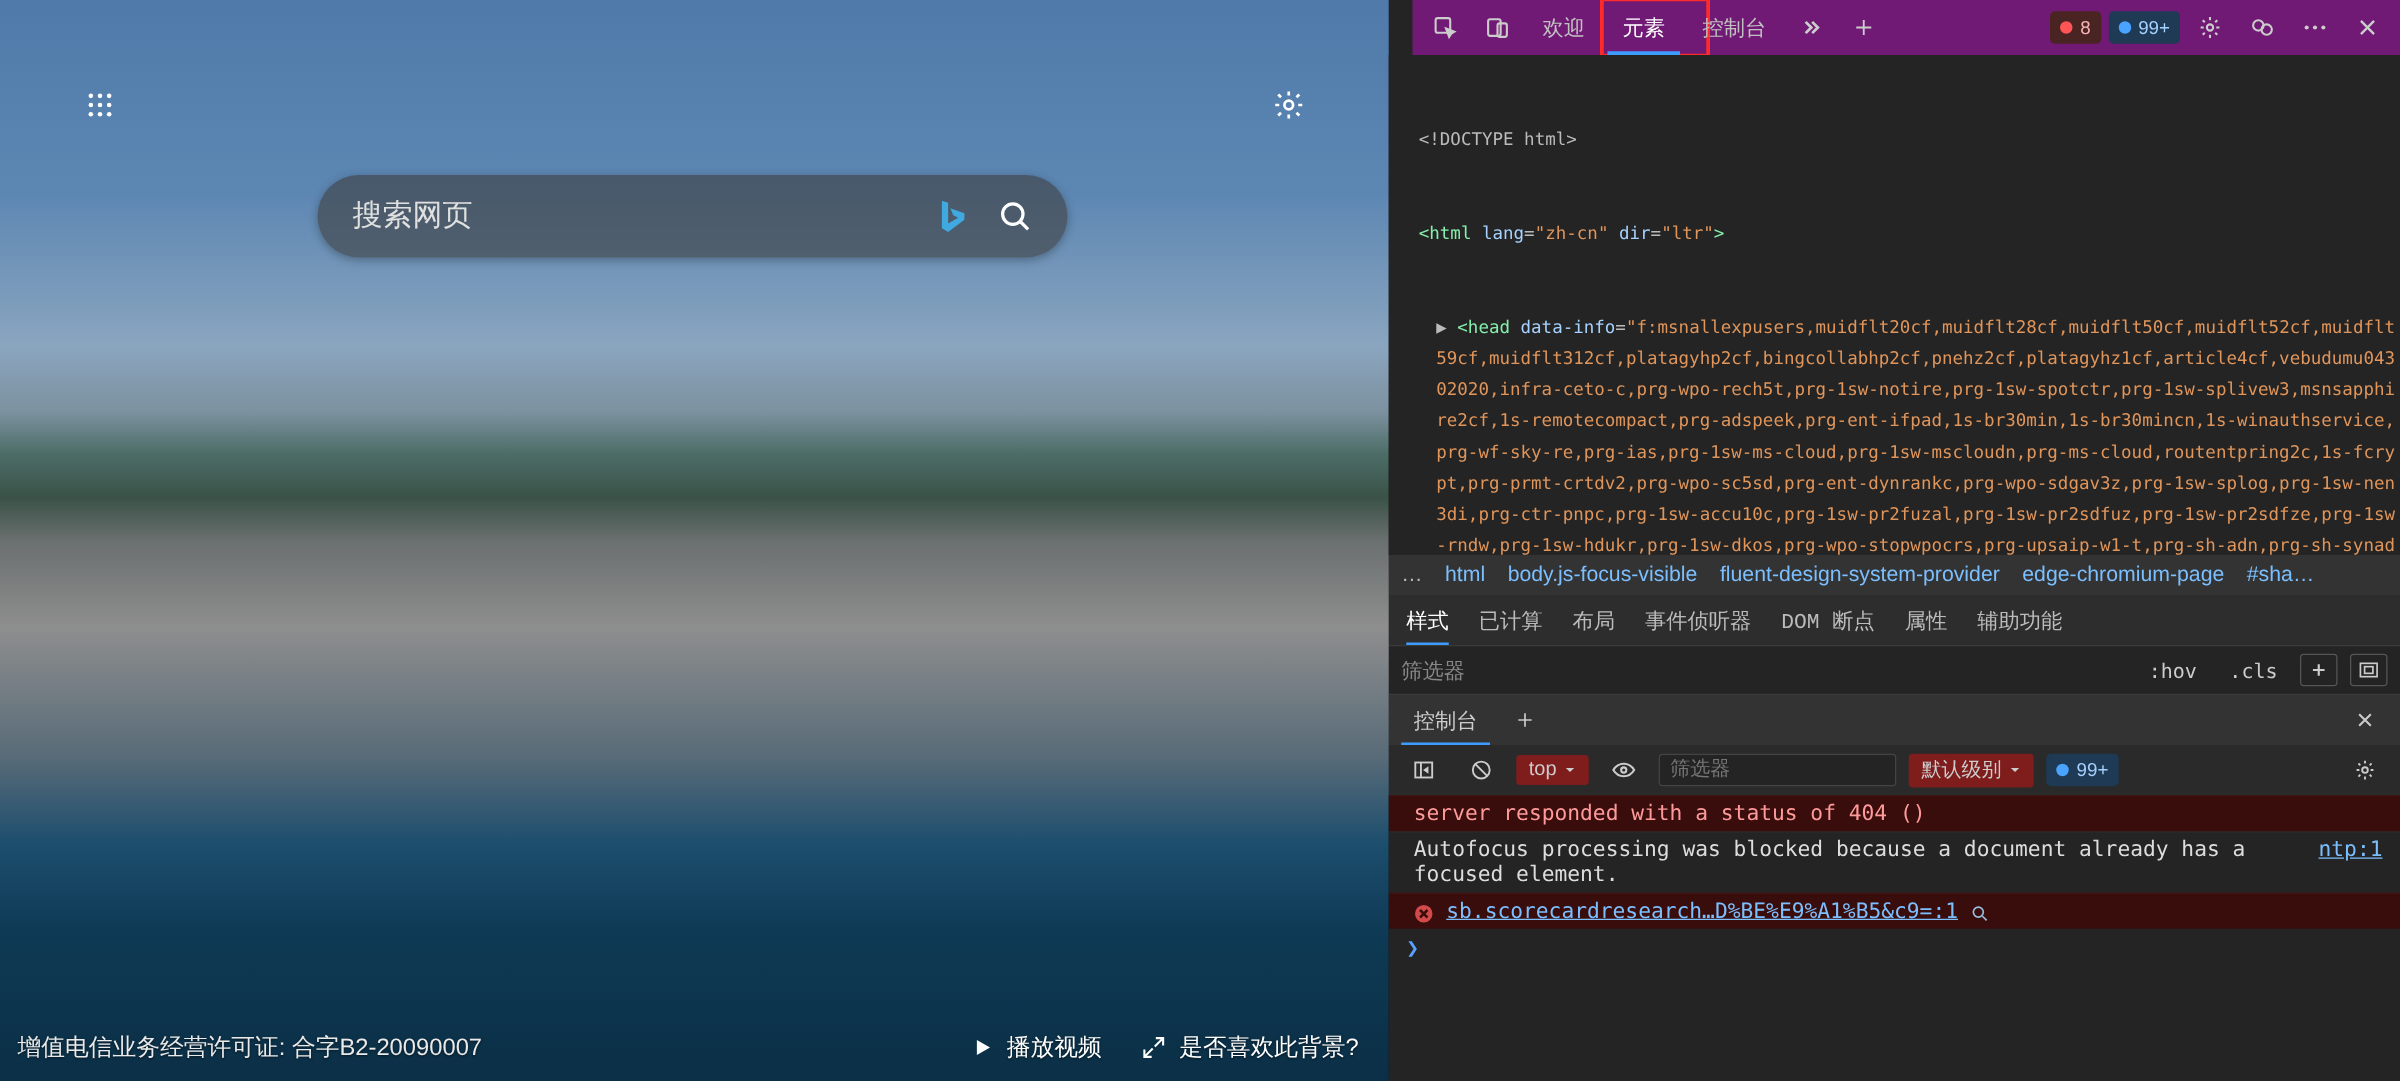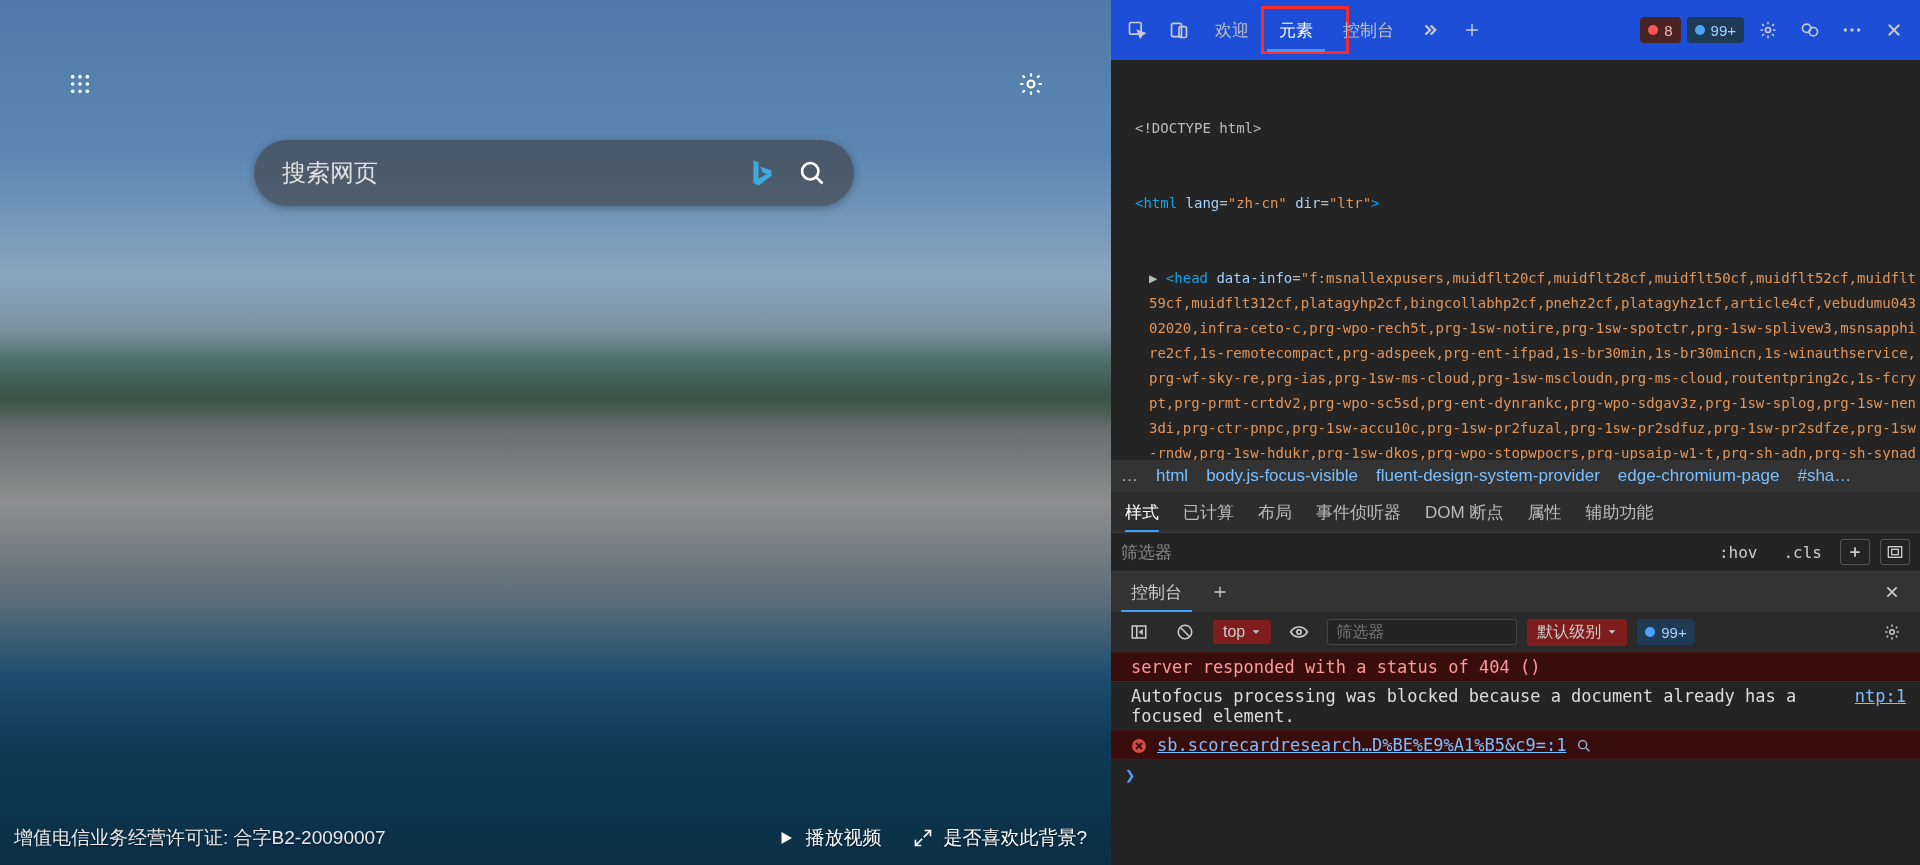--- a/index.html
+++ b/index.html
@@ -45,22 +45,22 @@
   }
   .footer-right {
     position:absolute; right:24px; bottom:14px; display:flex; align-items:center;
     gap:32px; font-size:19px; color:#fff; text-shadow:0 1px 2px rgba(0,0,0,0.6);
   }
   .fr-item { display:flex; align-items:center; gap:10px; cursor:pointer; }
 
   
   .devtools { flex:1; display:flex; flex-direction:column; background:#242424; color:#ddd; min-width:0; }
   .dt-toolbar {
-    height:60px; background:#1d4ed8; display:flex; align-items:center;
-    padding:0 8px; gap:6px; font-size:17px; color:#c0c0c0;
+    height:44px; background:#701a75; display:flex; align-items:center;
+    padding:0 8px; gap:6px; font-size:17px; color:#c0c0c0;margin-left:19px;
   }
   .tb-ico { width:36px; height:32px; display:flex; align-items:center; justify-content:center; border-radius:4px; cursor:pointer; }
   .tb-tab { padding:0 12px; height:44px; display:flex; align-items:center; cursor:pointer; position:relative; }
   .tb-tab.active { color:#fff; }
   .tb-tab.active::after { content:""; position:absolute; left:0; right:0; bottom:0; height:3px; background:#3e9bff; }
   .tb-hl { position:relative; }
   .tb-hl::before {
     content:""; position:absolute; top:-2px; bottom:-2px; left:-6px; right:-24px;
     border:3px solid #ff2a2a; pointer-events:none;
   }
@@ -75,37 +75,37 @@
   
   .dom {
     flex:0 0 400px; overflow:hidden; background:#242424;
     font-family:Consolas,monospace; font-size:14px; line-height:25px;
     padding:6px 2px 6px 10px; white-space:pre-wrap; word-break:break-all;
     position:relative;
   }
   .dom .line { padding-left:4px; }
   .dom .ind1 { padding-left:14px; }
   .dom .ind2 { padding-left:28px; }
-  .tg  { color:#0ea5e9; }   
+  .tg  { color:#86efac; }   
   .attn{ color:#a6d2ff; }   
   .attv{ color:#e0955a; }   
   .gray{ color:#bbb; }
   .arrow{ color:#bbb; }
 
   
   .crumb {
     height:32px; background:#333333; display:flex; align-items:center;
     padding:0 10px; gap:18px; font-size:17px; color:#7cbfff; overflow:hidden;
   }
   .crumb .dots{ color:#bbb; }
 
   
   .styles-tabs {
     height:40px; background:#2d2d2d; display:flex; align-items:center;
-    gap:24px; padding:0 14px; font-size:17px; color:#bbb;
+    gap:24px; padding:0 14px; font-size:17px; color:#bbb;font-family:Liberation Mono, monospace;
   }
   .styles-tabs .st { cursor:pointer; position:relative; height:40px; display:flex; align-items:center;}
   .styles-tabs .st.active { color:#fff; }
   .styles-tabs .st.active::after { content:""; position:absolute; left:0; right:0; bottom:0; height:2px; background:#3e9bff; }
 
   .filter-row {
     height:40px; background:#242424; border-top:1px solid #3a3a3a; border-bottom:1px solid #3a3a3a;
     display:flex; align-items:center; padding:0 10px; font-size:17px; color:#888; gap:10px;
   }
   .filter-row .grow { flex:1; }
@@ -130,21 +130,21 @@
     background:#242424; border:1px solid #444; color:#ccc; padding:3px 8px;
     width:190px; border-radius:3px; font-size:16px;
   }
   .cgear { margin-left:auto; }
 
   .console-body {
     flex:1; background:#242424; font-family:Consolas,monospace; font-size:17px;
     overflow:hidden; position:relative;
   }
   .cmsg { padding:4px 14px 4px 20px; display:flex; gap:10px; border-top:1px solid rgba(255,255,255,0.04);}
-  .cmsg.err { background:#3a0d0d; color:#ff9a9a; }
+  .cmsg.err { background:#3a0d0d; color:#ff9a9a;align-items:flex-end; }
   .cmsg .txt { flex:1; white-space:pre-wrap; }
   .cmsg .lnk { color:#7cbfff; text-decoration:underline; cursor:pointer; white-space:nowrap; }
   .cico { width:16px; height:16px; flex-shrink:0; margin-top:3px;}
   .prompt { color:#5aa0ff; padding:6px 14px; }
 
   svg { display:block; }
 </style>
 </head>
 <body>
 

